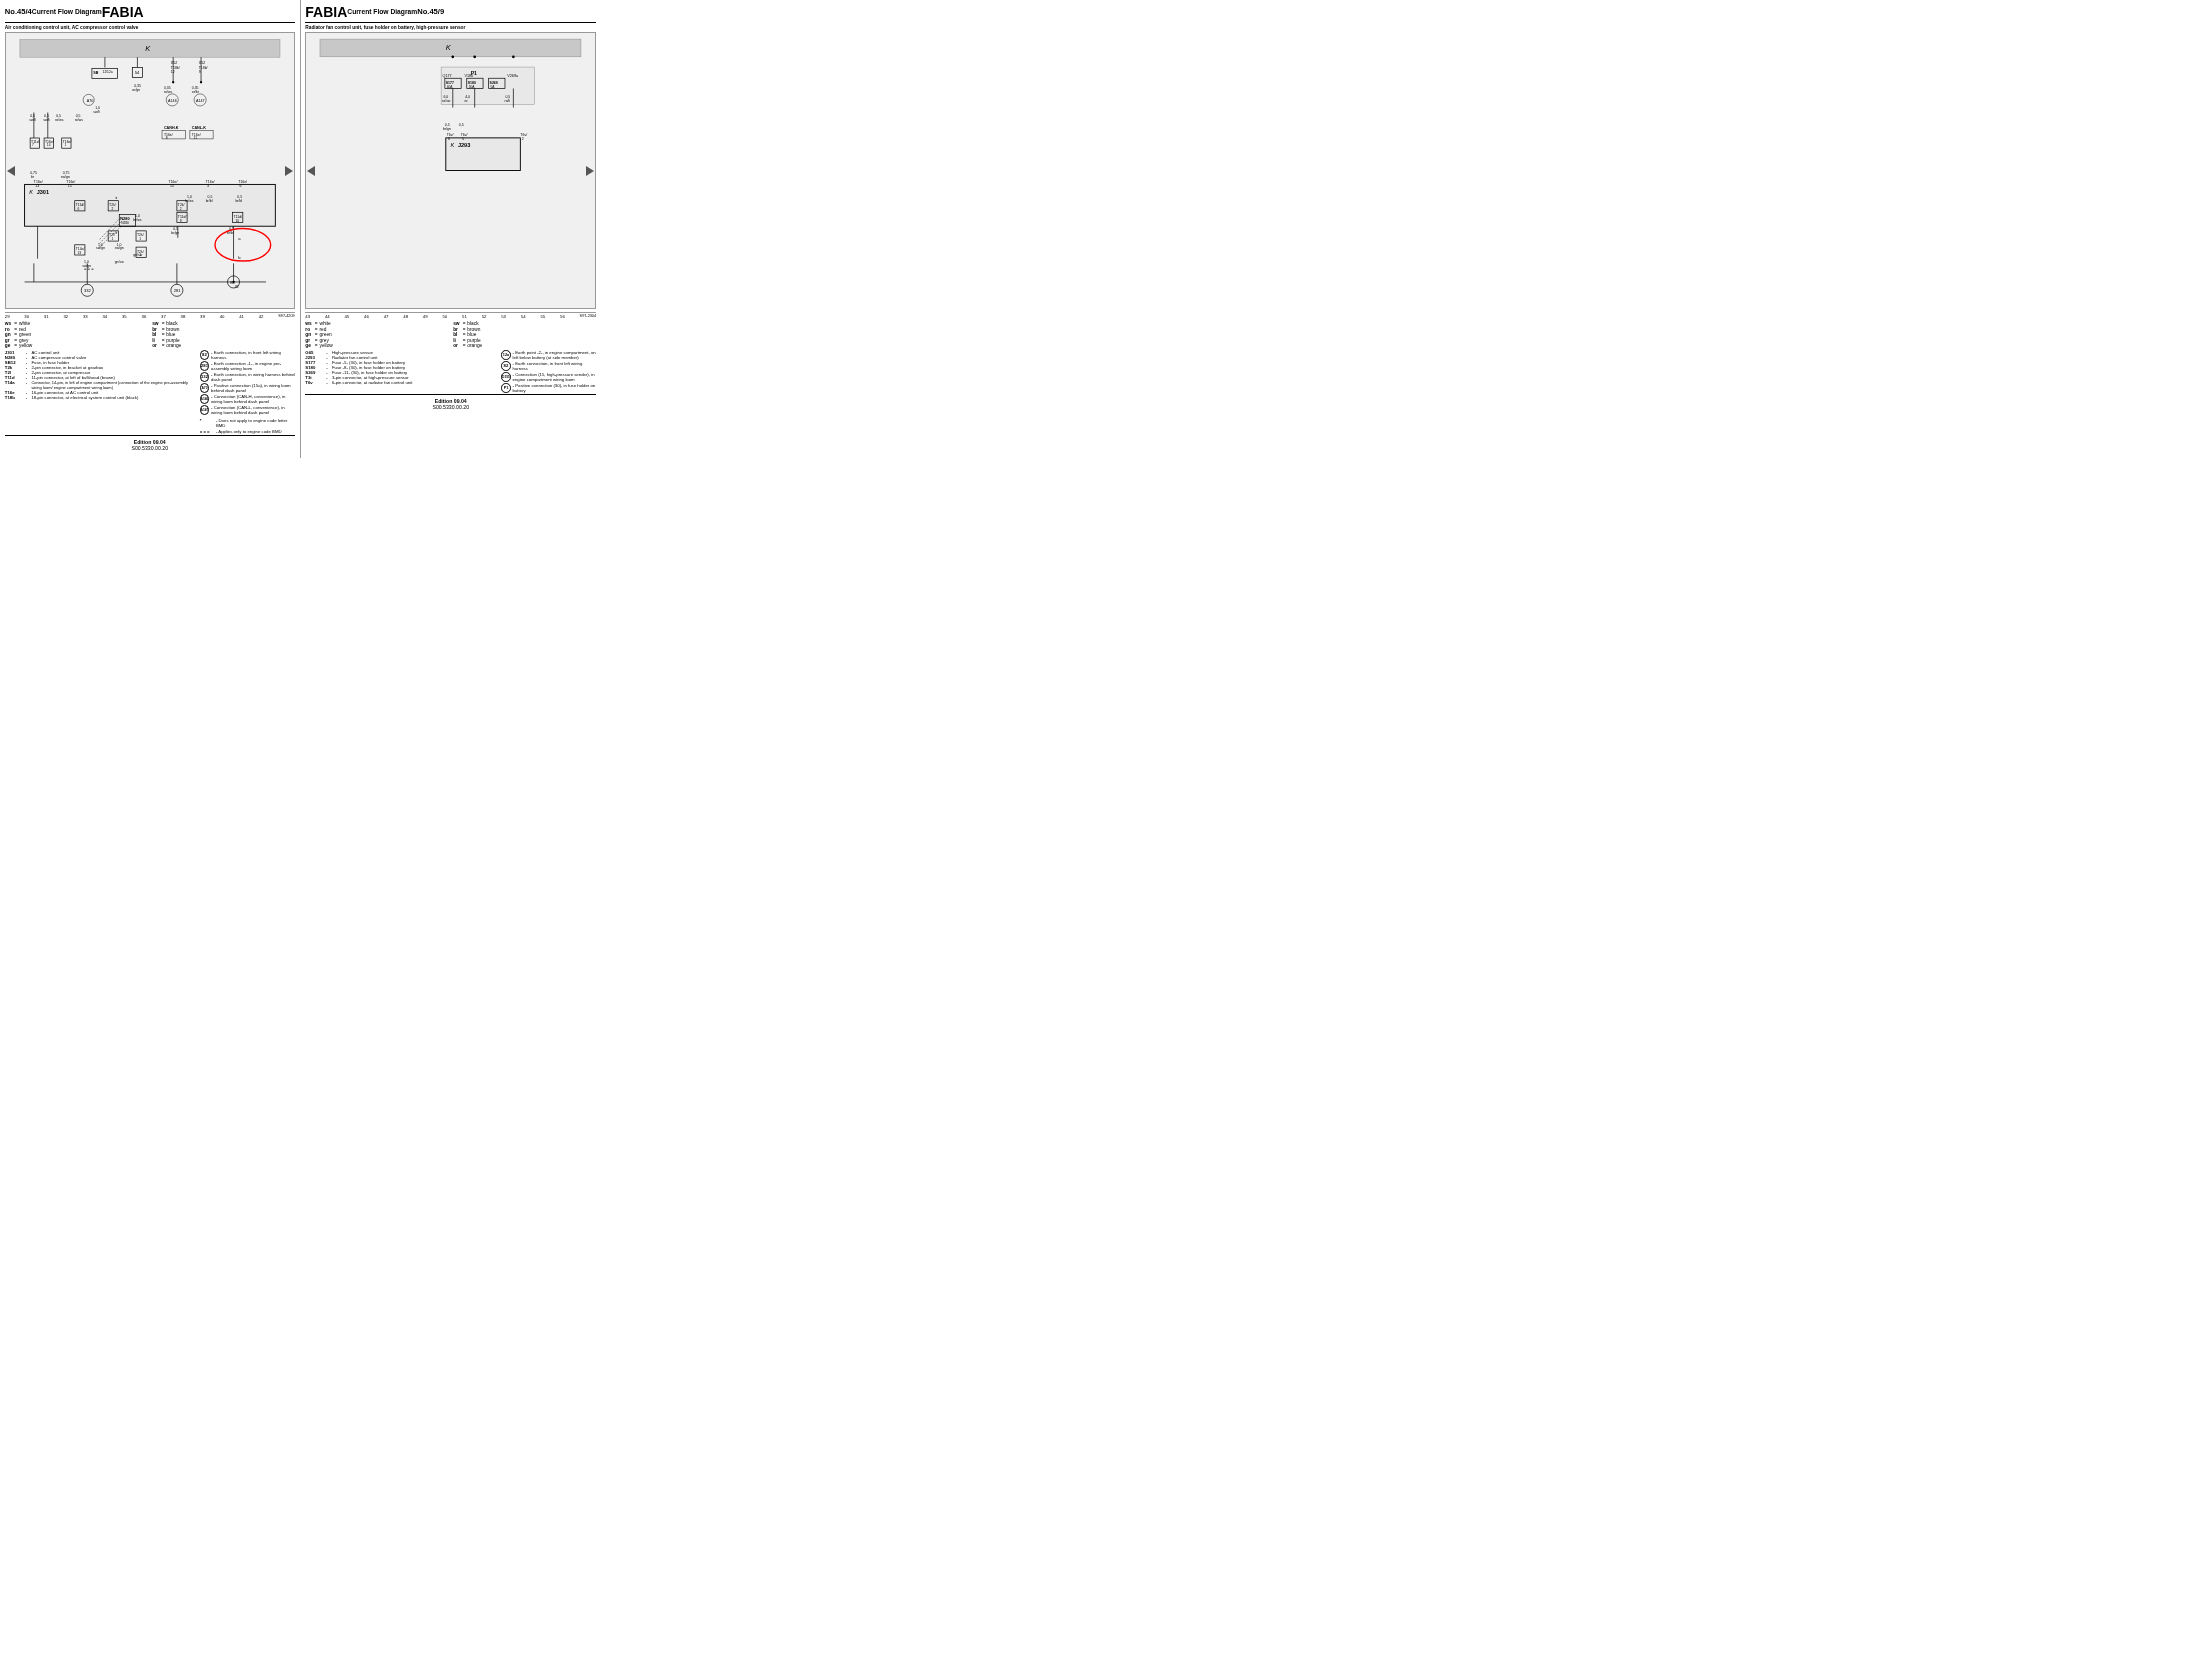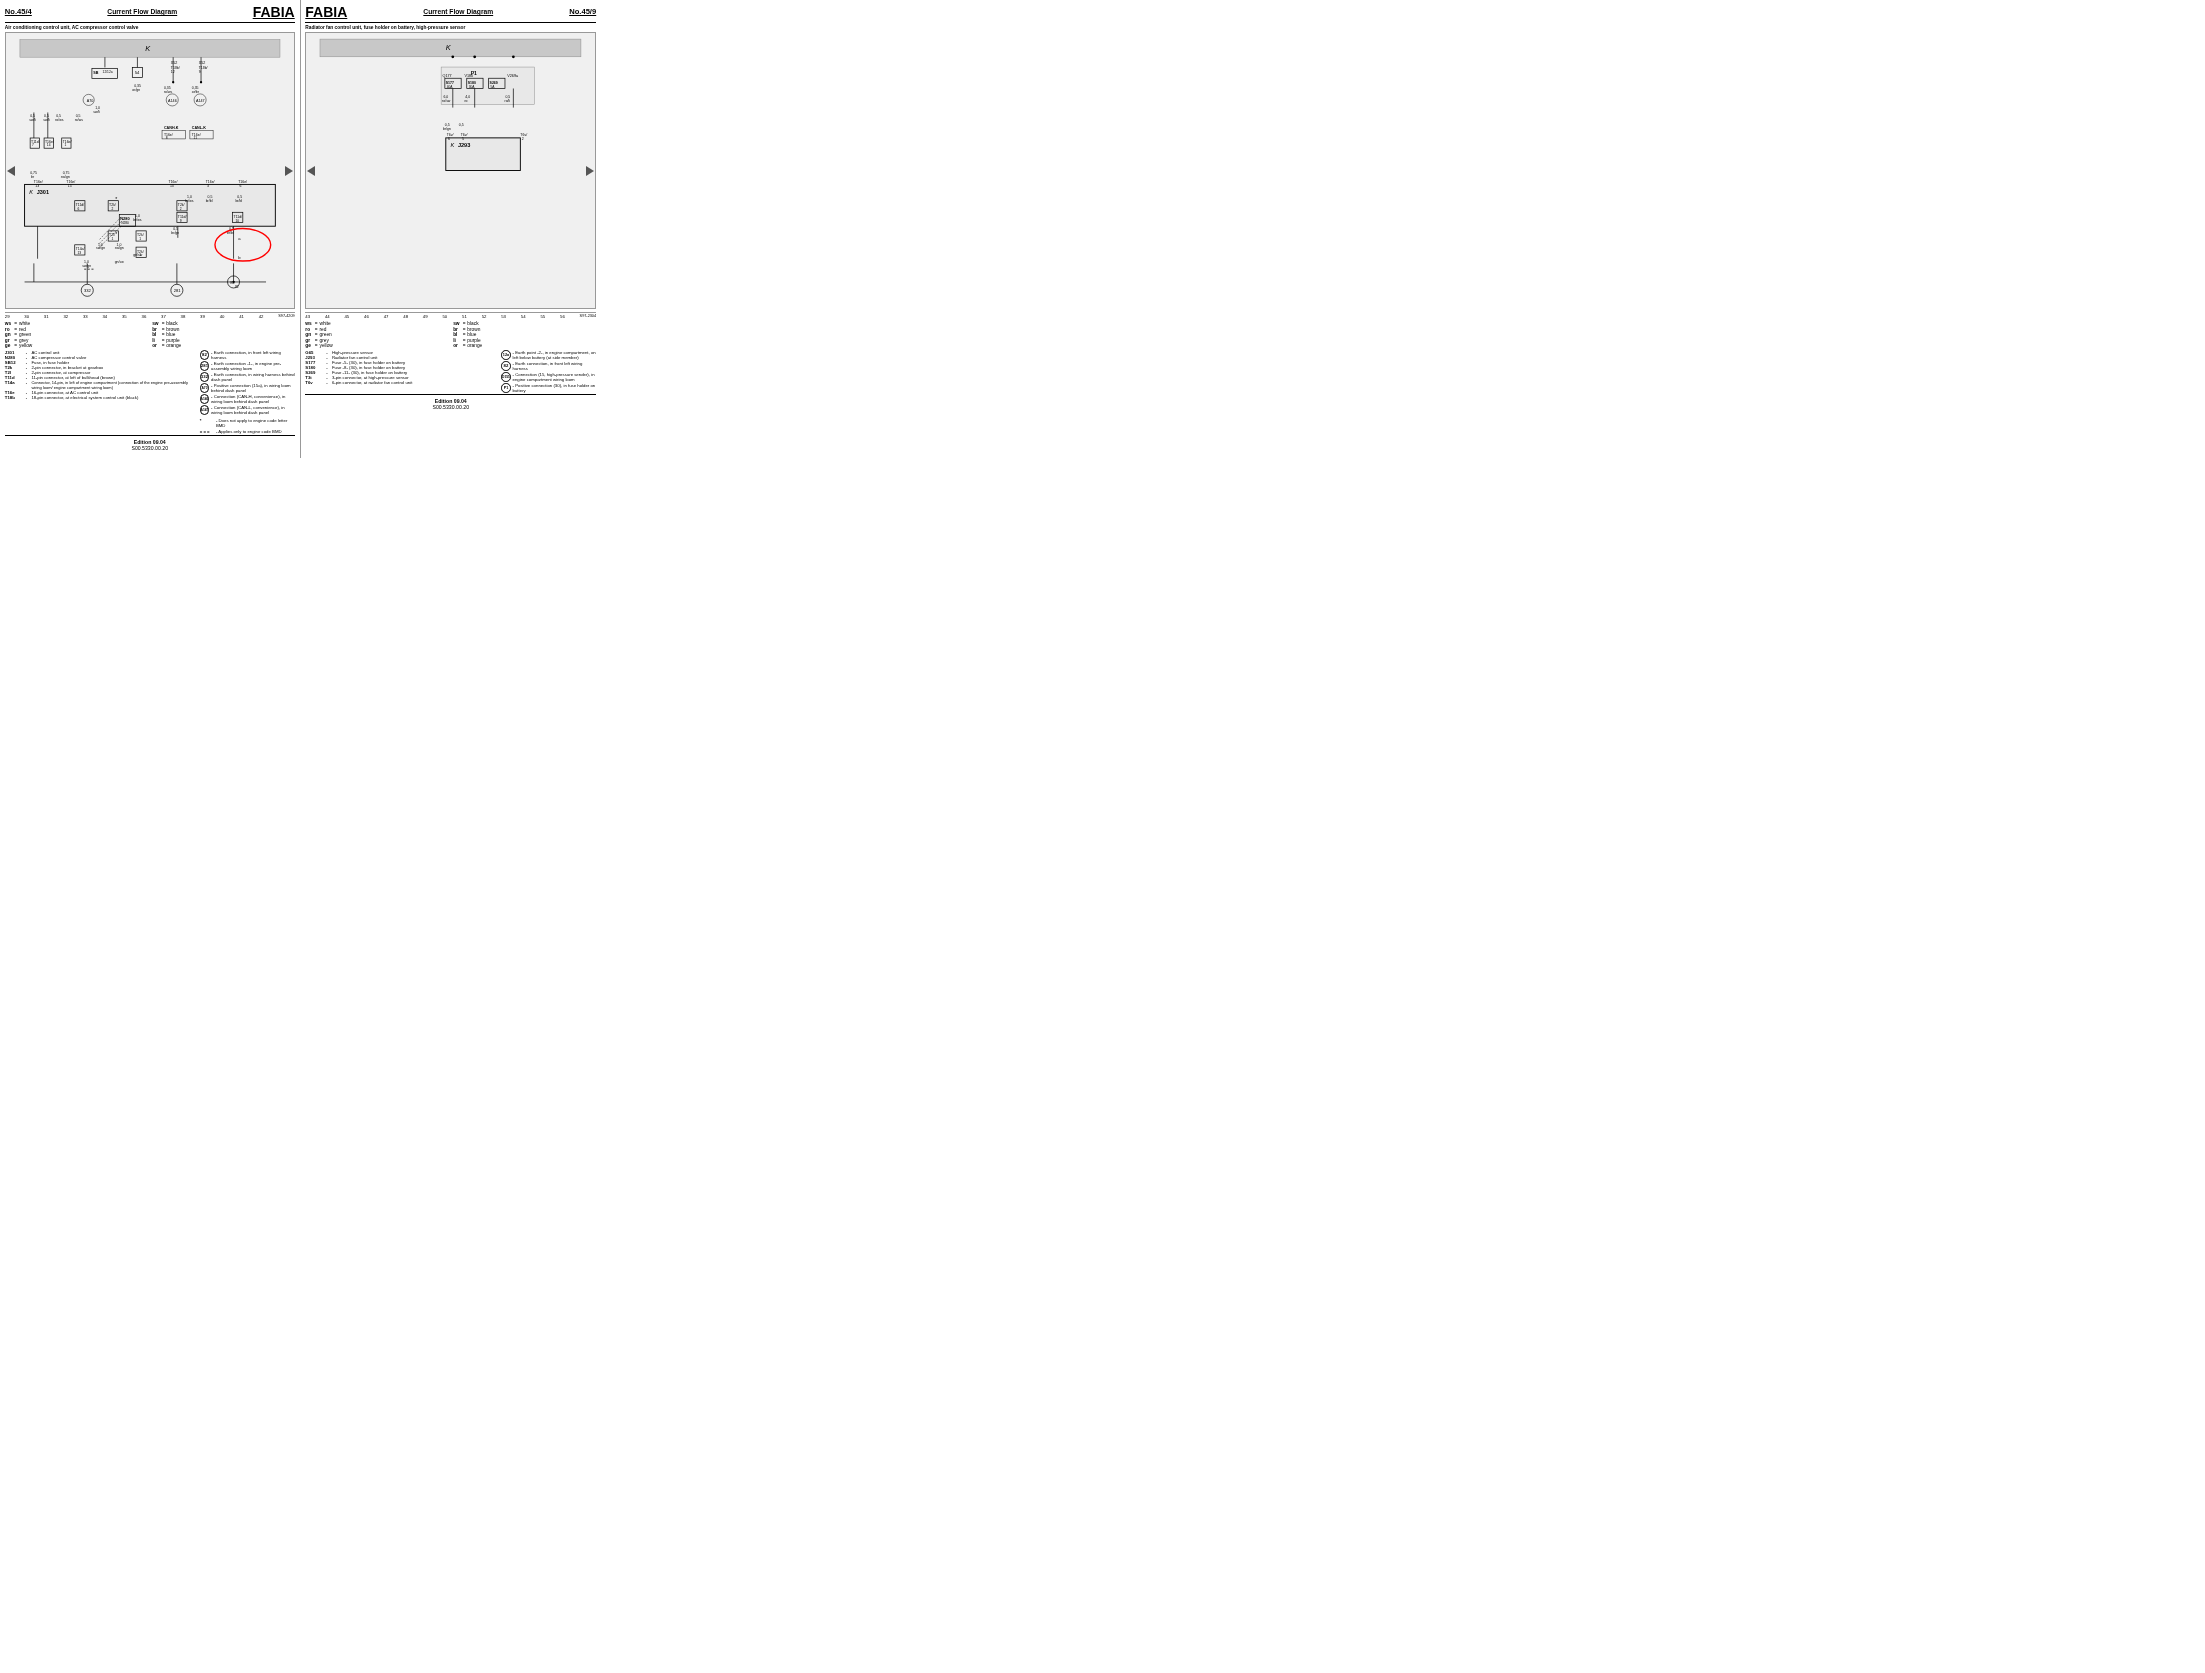--- a/index.html
+++ b/index.html
@@ -25,26 +25,24 @@
       position: relative;
       border-right: 0.5px solid #999;
     }
 
     .right-page {
       border-right: none;
     }
 
     .page-header {
       display: flex;
-      justify-content: space-between;
       align-items: center;
       border-bottom: 1px solid #000;
       padding-bottom: 1.9px;
       margin-bottom: 1.9px;
-      text-decoration: underline;
     }
 
     .page-number {
       font-weight: bold;
       font-size: 7.6px;
     }
 
     .page-title {
       font-weight: bold;
       font-size: 6.7px;

